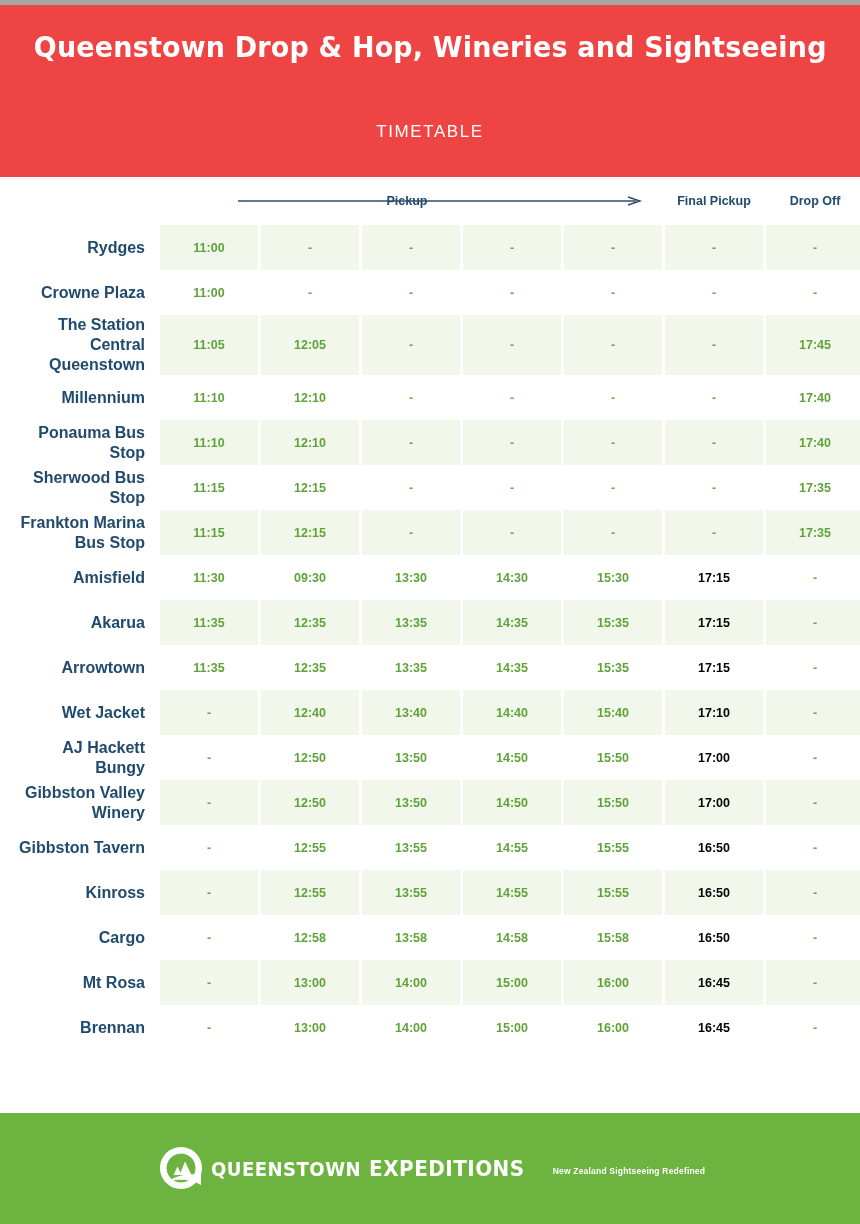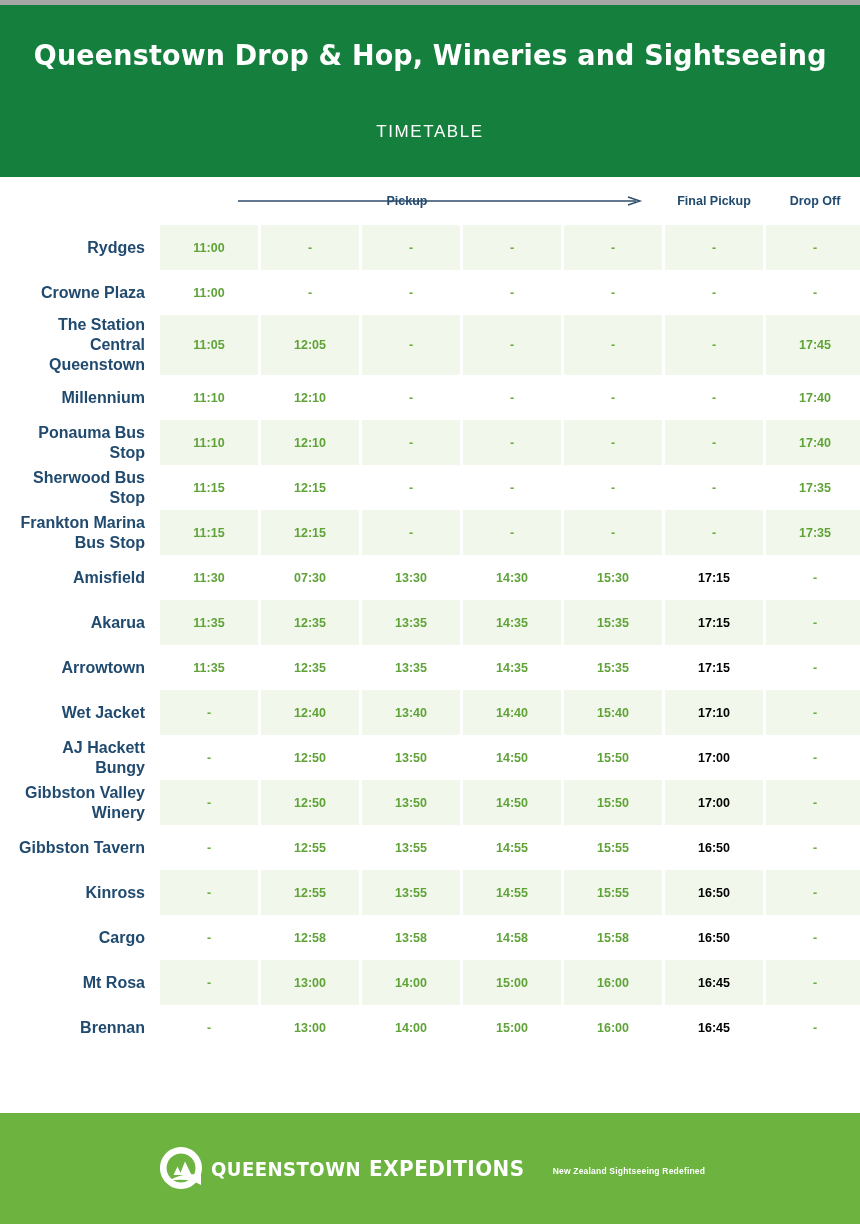--- a/index.html
+++ b/index.html
@@ -30,21 +30,21 @@
     height: 5px;
     background: #a6a6a6;
   }
 
   
   .header-band {
     position: absolute;
     top: 5px; left: 0;
     width: 860px;
     height: 172px;
-    background: #15803d;
+    background: #ef4444;
     display: flex;
     flex-direction: column;
     align-items: center;
     justify-content: center;
     gap: 36px;
   }
   .header-title {
     color: #ffffff;
     font-size: 29px;
     font-weight: bold;
@@ -53,21 +53,21 @@
     margin: 0 0 14px 0;
     line-height: 1.1;
     font-family: "DejaVu Sans", sans-serif;
     transform: scaleX(0.93);
   }
   .header-subtitle {
     color: #ffffff;
     font-size: 17px;
     font-weight: 400;
     letter-spacing: 1.6px;
-    margin: 0;
+    margin: 8px;
     font-family: "Liberation Sans", sans-serif;
   }
 
   
   .table-wrap {
     position: absolute;
     top: 177px; left: 0;
     width: 860px;
     height: 936px;
     background: #ffffff;
@@ -295,21 +295,21 @@
             <td class="cell">12:15</td>
             <td class="cell dash">-</td>
             <td class="cell dash">-</td>
             <td class="cell dash">-</td>
             <td class="cell final dash">-</td>
             <td class="cell">17:35</td>
           </tr>
           <tr class="data-row plain">
             <td class="rowlabel">Amisfield</td>
             <td class="cell">11:30</td>
-            <td class="cell">07:30</td>
+            <td class="cell">09:30</td>
             <td class="cell">13:30</td>
             <td class="cell">14:30</td>
             <td class="cell">15:30</td>
             <td class="cell final">17:15</td>
             <td class="cell dash">-</td>
           </tr>
           <tr class="data-row shaded">
             <td class="rowlabel">Akarua</td>
             <td class="cell">11:35</td>
             <td class="cell">12:35</td>

